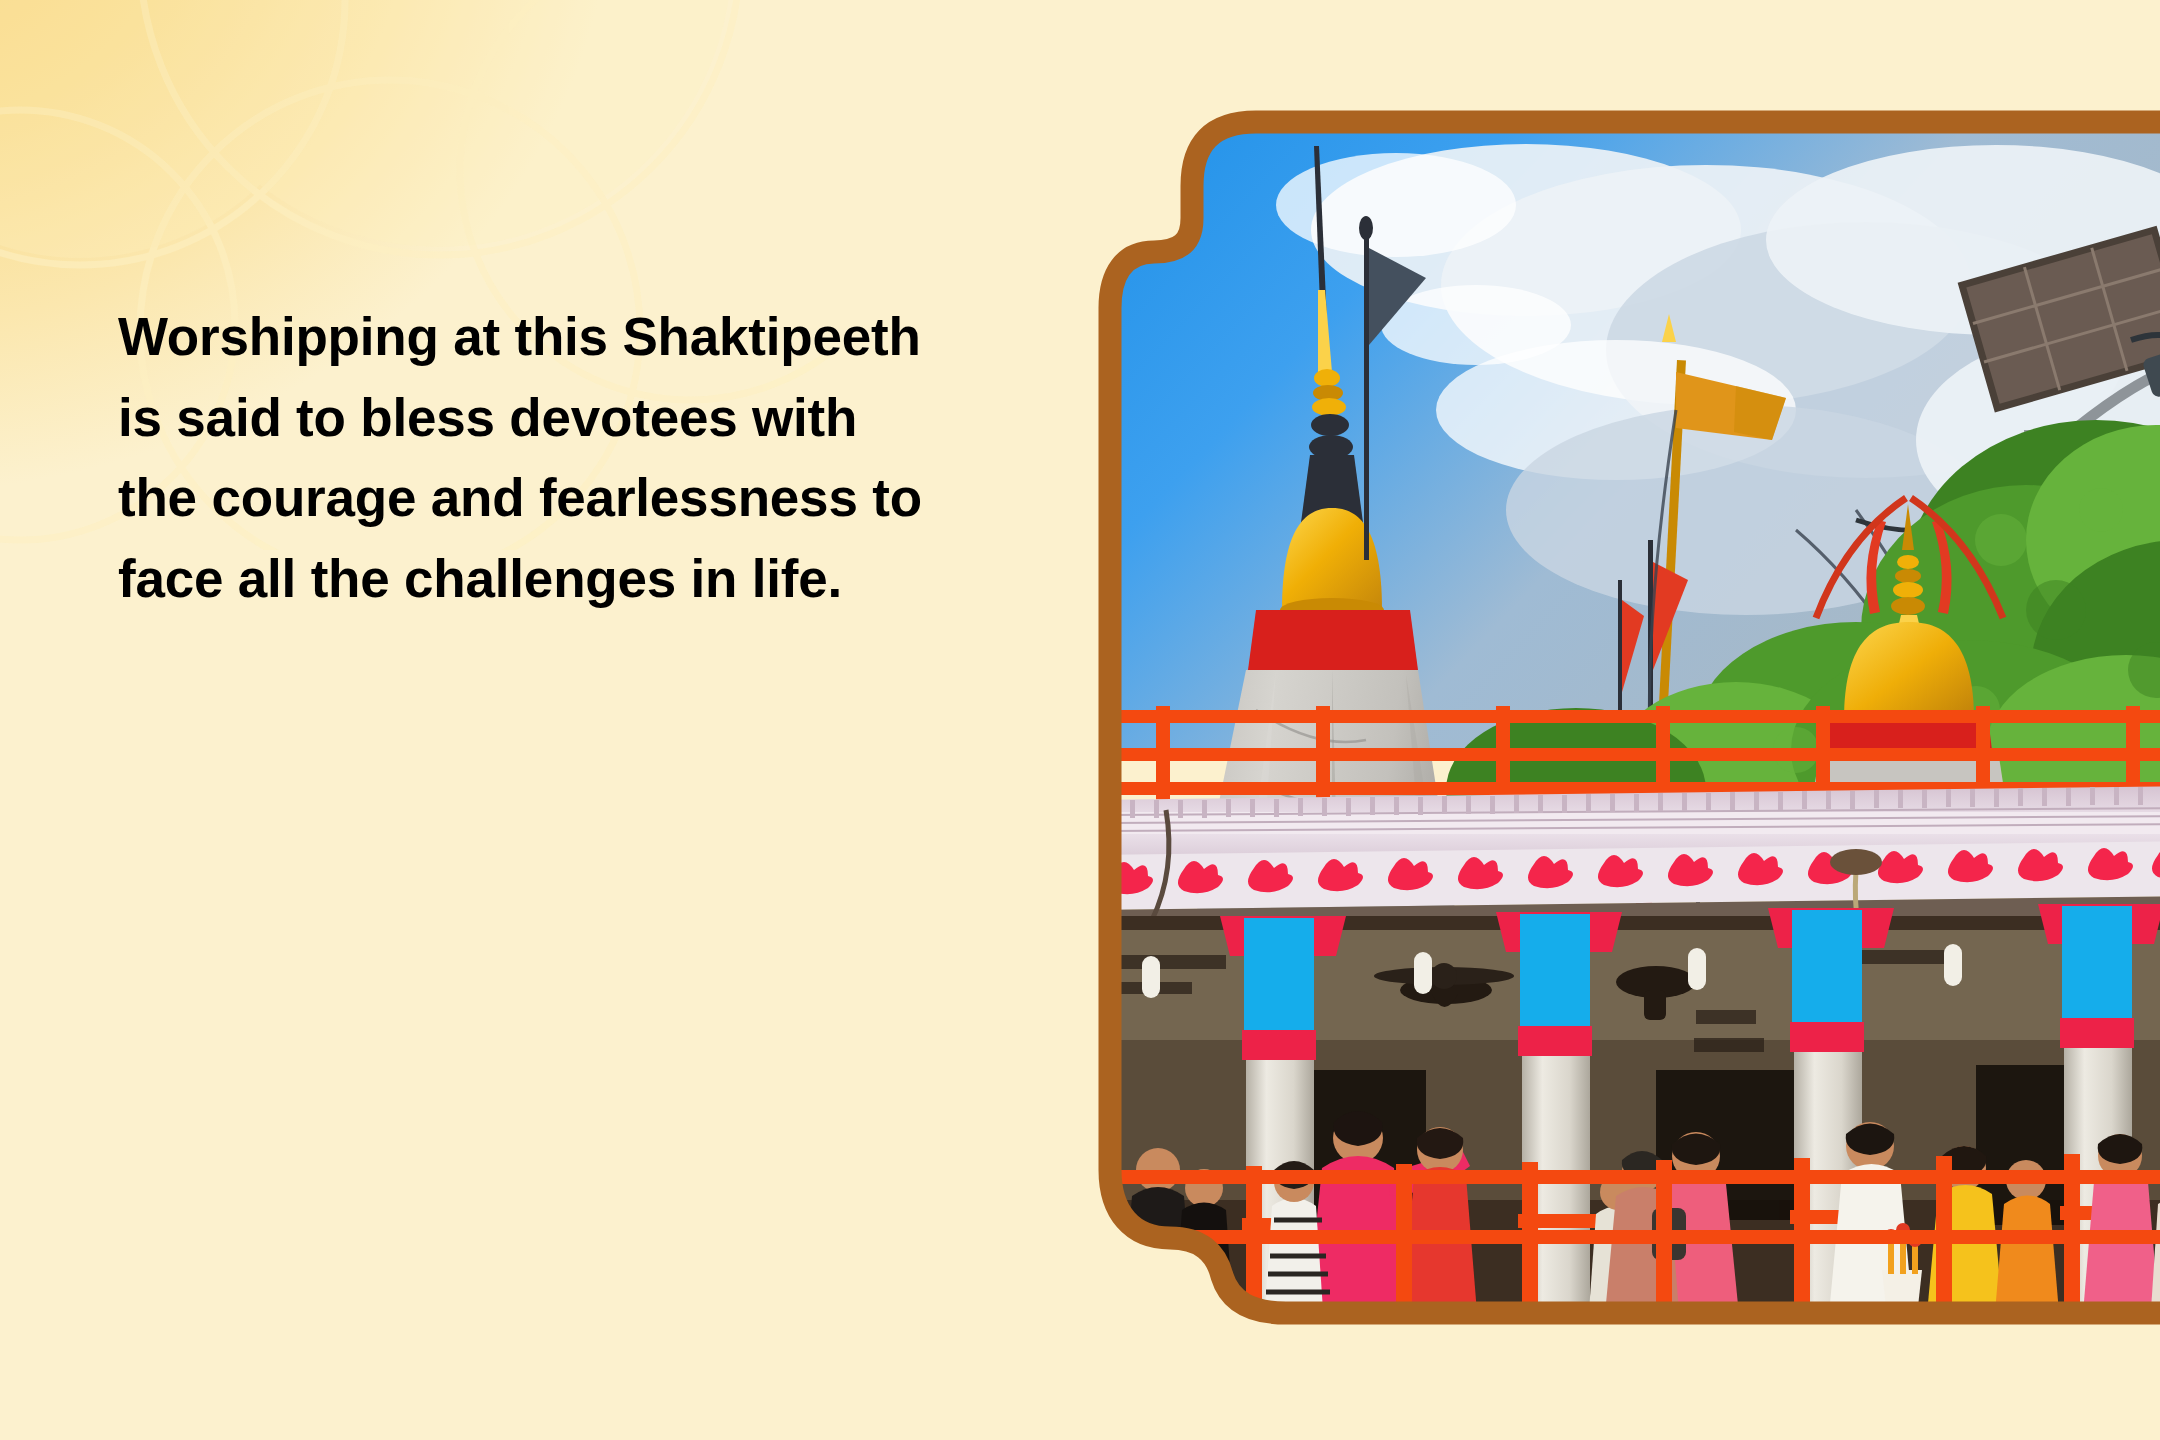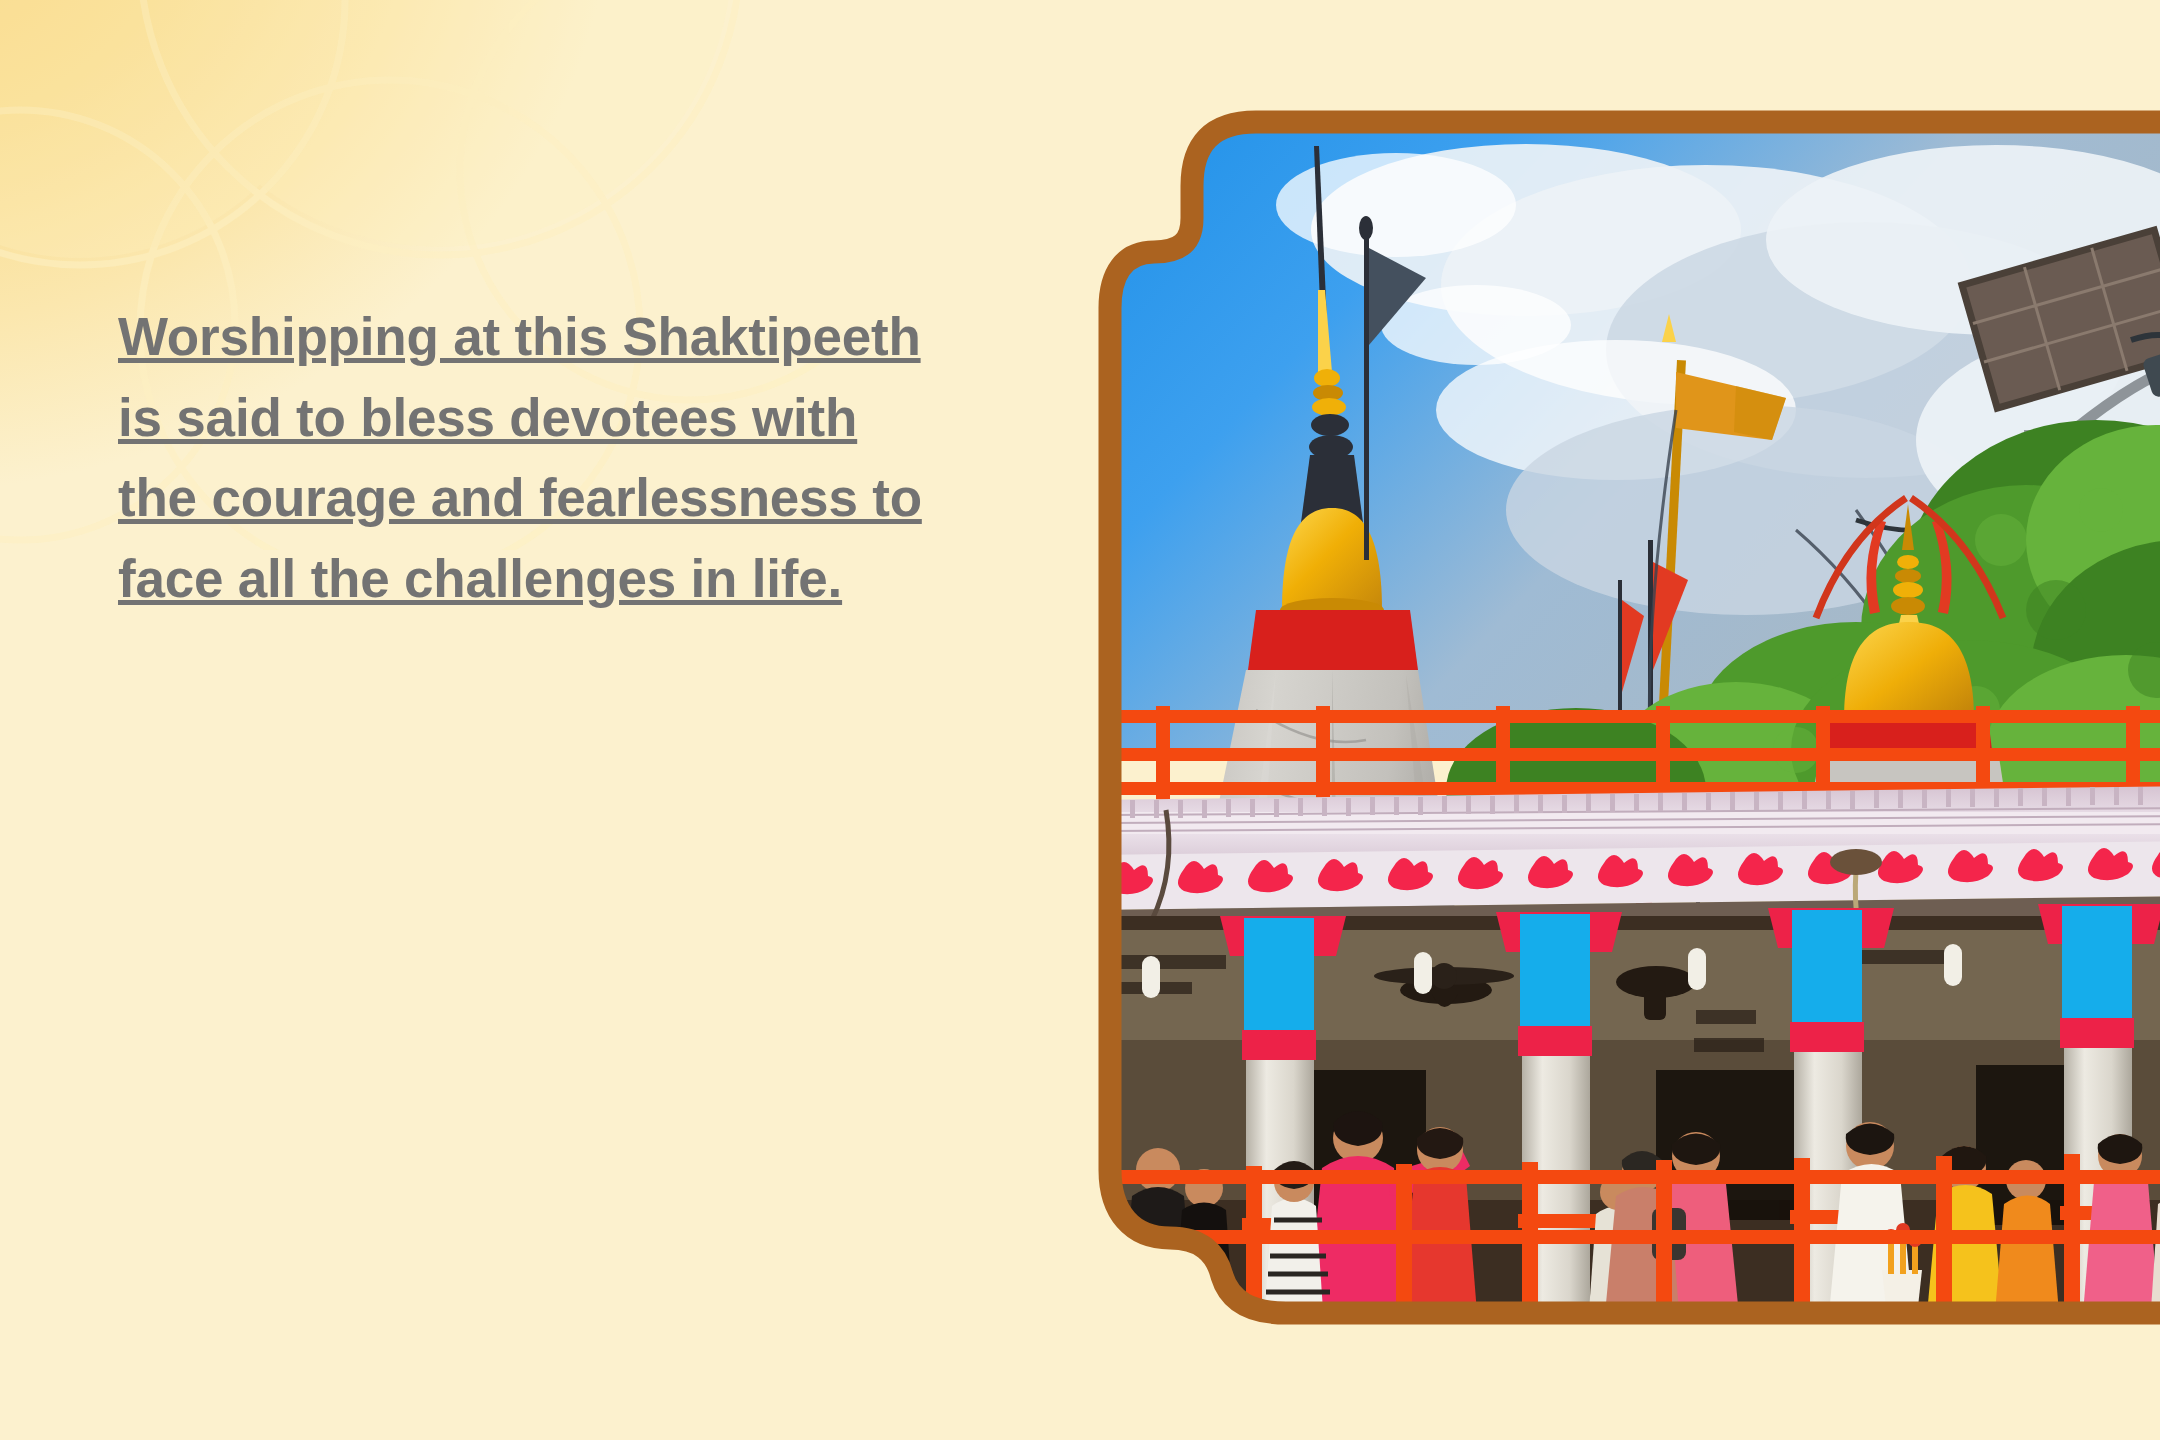--- a/index.html
+++ b/index.html
@@ -36,23 +36,22 @@
     letter-spacing:-0.6px;
     color:#3C2410;
     max-width:690px;
   }
   #body-copy {
     margin-top:42px;
     font-size:53px;
     font-weight:bold;
     line-height:1.52;
     letter-spacing:-0.2px;
-    color:#737373;
+    color:#000000;
     max-width:830px;
-    text-decoration:underline;
   }
 
   
   #photo-frame {
     position:absolute;
     left:1096px; top:110px;
     width:1100px; height:1215px;
   }
   #frame-svg { position:absolute; inset:0; width:100%; height:100%; }
 

